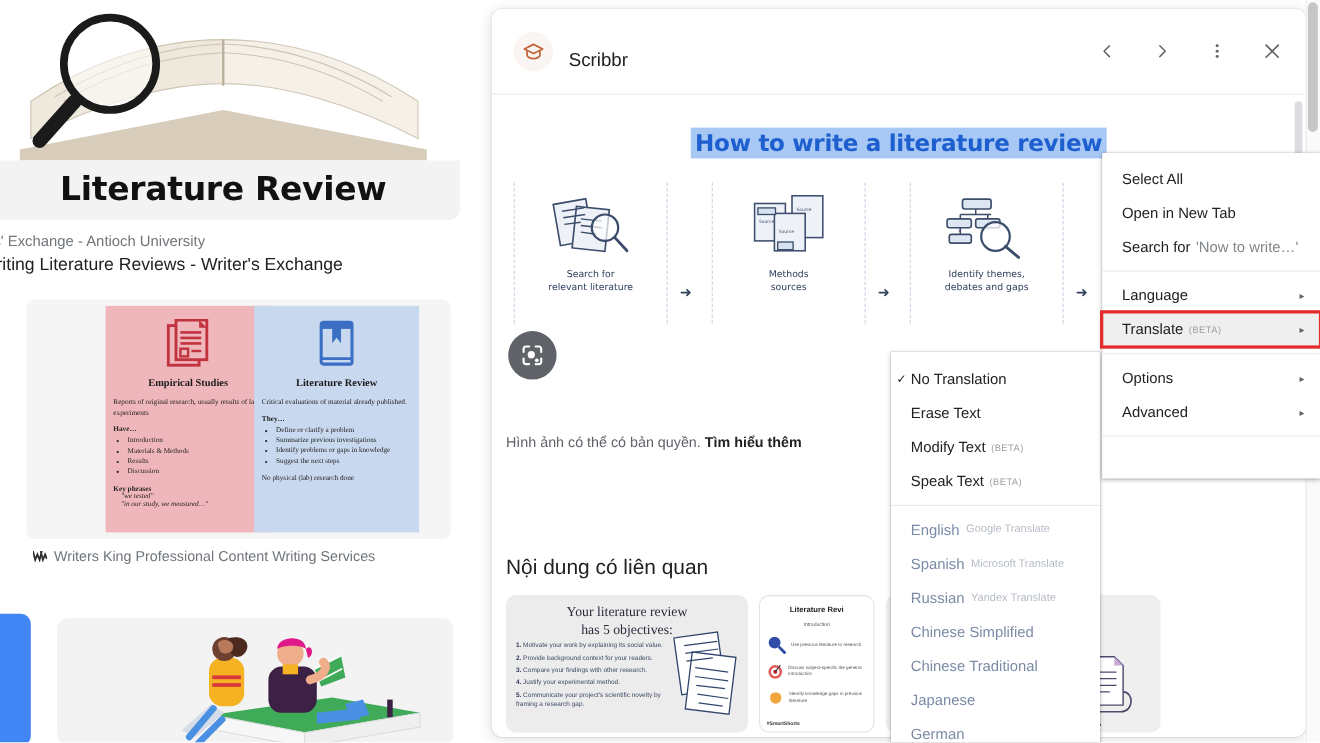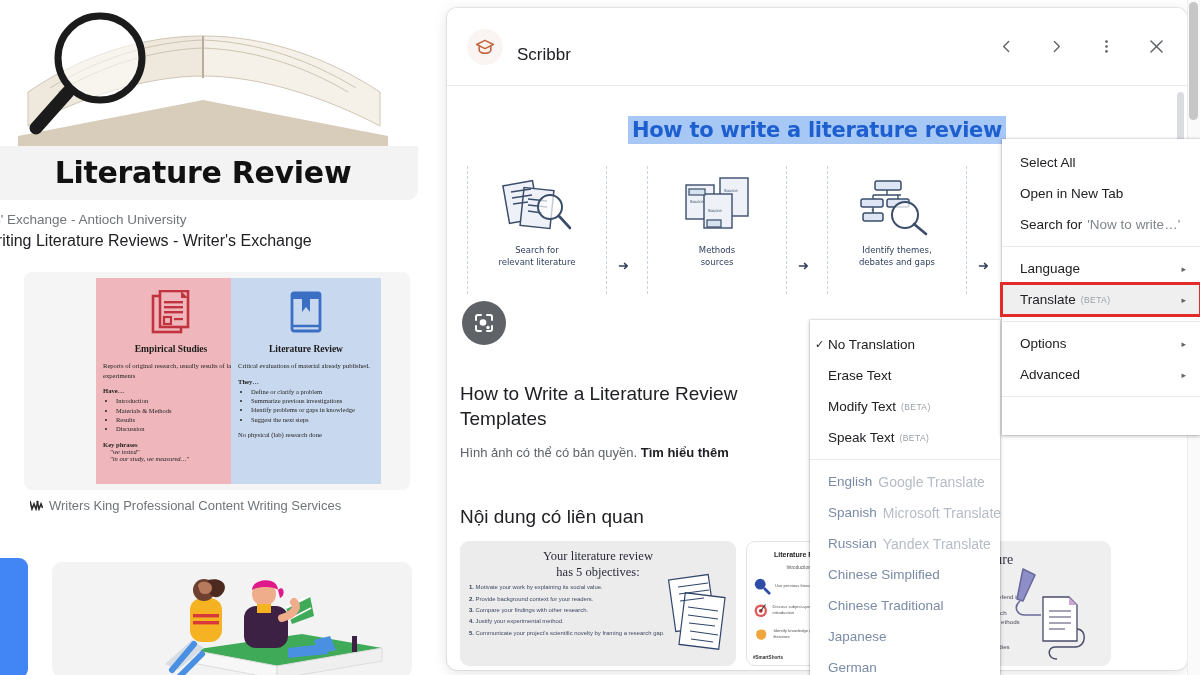--- a/index.html
+++ b/index.html
@@ -136,21 +136,21 @@
   .meta-sub b { color:#202124; }
 
   .rel-head {
     position:absolute; left:13px; top:420px; font-size:19px; color:#202124;
   }
   .rel-row { position:absolute; left:13px; top:455px; display:flex; gap:10px; }
   .rel-card {
     background:#f1f1f1; border-radius:9px; overflow:hidden; position:relative;
     height:125px;
   }
-  .rc-a { width:276px; background:#ececec; }
+  .rc-a { width:220px; background:#ececec; }
   .rc-b { width:105px; background:#ffffff; border:1px solid #e3e3e3; }
   .rc-c { width:250px; background:#efefef; }
 
   .rel-a-h {
     text-align:center; font-family:"Liberation Serif", serif;
     font-size:12.5px; color:#2a2a3a; padding-top:8px; line-height:1.25;
   }
   .rel-a-li { font-size:5.9px; color:#3c4a63; line-height:1.42; margin:3px 0 0 9px;
     padding-right:64px; }
   .rel-a-li b { color:#2b3a55; }
@@ -199,21 +199,21 @@
     font-size:11.5px; color:#bdc1c6; }
   .ci-version .ver { font-size:8.5px; margin-left:5px; }
 
   .ci-highlight {
     background:#efefef; outline:3px solid #e32b2b; outline-offset:-1px;
     z-index:5;
     text-align:right;
   }
   .ci-check { position:absolute; left:5px; font-size:11px; color:#202124; }
   .ci-lang { color:#7b8ba6; }
-  .ci-lang .prov { font-size:14px; color:#b6bcc6; margin-left:6px; }
+  .ci-lang .prov { font-size:10px; color:#b6bcc6; margin-left:6px; }
 </style>
 </head>
 <body>
 
 <div id="root">
 
   <div class="left-col">
 
     <div class="lr-hero">
       <div class="lr-hero-book">
@@ -479,21 +479,20 @@
             <path d="M15 4 L18 4 C19 4 20 5 20 6 L20 9"></path>
             <path d="M20 15 L20 18 C20 19 19 20 18 20 L15 20"></path>
             <path d="M9 20 L6 20 C5 20 4 19 4 18 L4 15"></path>
           </g>
           <circle cx="11" cy="11.5" r="3.3" fill="#ffffff"></circle>
           <circle cx="16" cy="16.5" r="1.7" fill="#ffffff"></circle>
         </svg>
       </div>
 
       <div class="meta">
-        <div class="meta-title">How to Write a Literature Review Templates</div>
         <div class="meta-sub">
           <span>Hình ảnh có thể có bản quyền.</span>
           <b>Tìm hiểu thêm</b>
         </div>
       </div>
 
       <div class="rel-head">Nội dung có liên quan</div>
 
       <div class="rel-row">
         <div class="rel-card rc-a">

